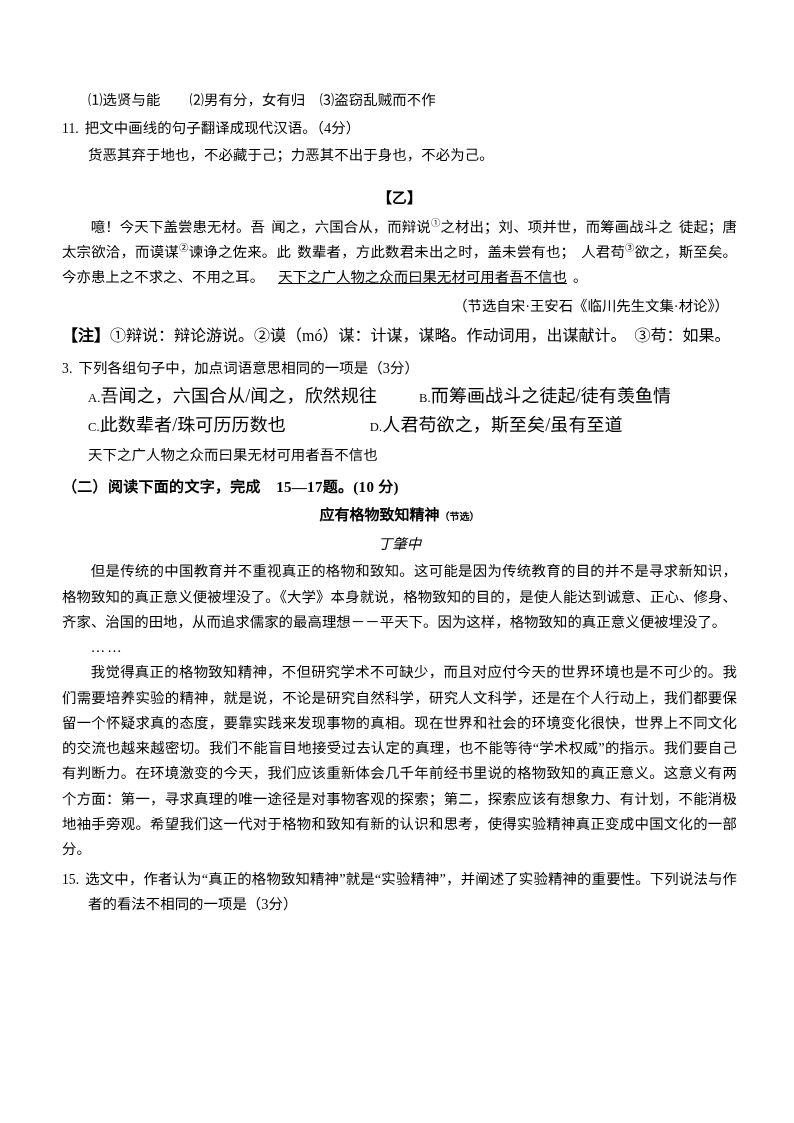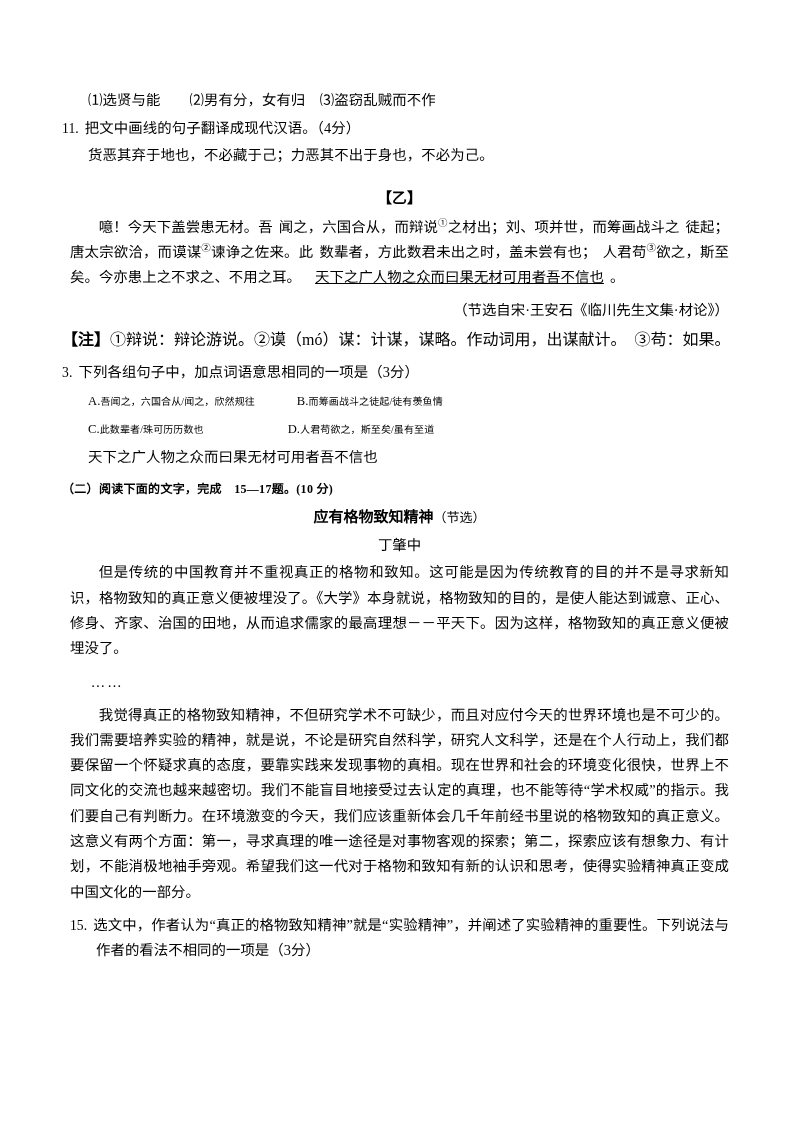--- a/index.html
+++ b/index.html
@@ -29,21 +29,21 @@
     line-height: 25.5px;
     letter-spacing: 0.1px;
     white-space: nowrap;
   }
   .para {
     font-size: 14.4px;
     line-height: 25.3px;
     text-align: justify;
     text-justify: inter-ideograph;
     letter-spacing: 0.05px;
-    margin: 8px;
+    margin: 0;
   }
   .indent2 { text-indent: 2em; }
   .hang {
     padding-left: 26px;
   }
   .hang-q {
     padding-left: 26px;
     text-indent: -26px;
   }
 
@@ -54,39 +54,40 @@
   .mt8  { margin-top: 8px; }
   .mt16 { margin-top: 16px; }
   .bold { font-weight: bold; }
   .title-yi {
     font-size: 14.8px;
     font-weight: bold;
     line-height: 26px;
     text-align: center;
   }
   .section-head {
-    font-size: 12px;
+    font-size: 15px;
     font-weight: bold;
     line-height: 26px;
     letter-spacing: 0.3px;
   }
   .article-title {
     font-size: 15px;
     font-weight: bold;
     line-height: 26px;
     text-align: center;
   }
   .article-title .sub {
-    font-weight: normal;
-    font-size: 13px;
+    font-weight: bold;
+    font-size: 10px;
   }
   .author {
     font-size: 14.4px;
     line-height: 25px;
     text-align: center;
+    font-style: italic;
   }
 
   
   .u { text-decoration: underline; }
   .sup {
     font-size: 9.5px;
     vertical-align: super;
     line-height: 0;
   }
   .gap { display: inline-block; width: 6px; }
@@ -101,21 +102,21 @@
   .note-line {
     font-size: 16px;
     line-height: 25px;
   }
   .dots {
     font-size: 14.4px;
     line-height: 25px;
     letter-spacing: 2px;
   }
   .opt-label { font-size: 12.6px; }
-  .opt-text { font-size: 10px; }
+  .opt-text { font-size: 18px; }
   .num { font-size: 13.6px; }
 </style>
 </head>
 <body>
 
 <div class="page">
 
   <div class="line hang">⑴选贤与能　　⑵男有分，女有归　⑶盗窃乱贼而不作</div>
 
   <div class="line mt2">

